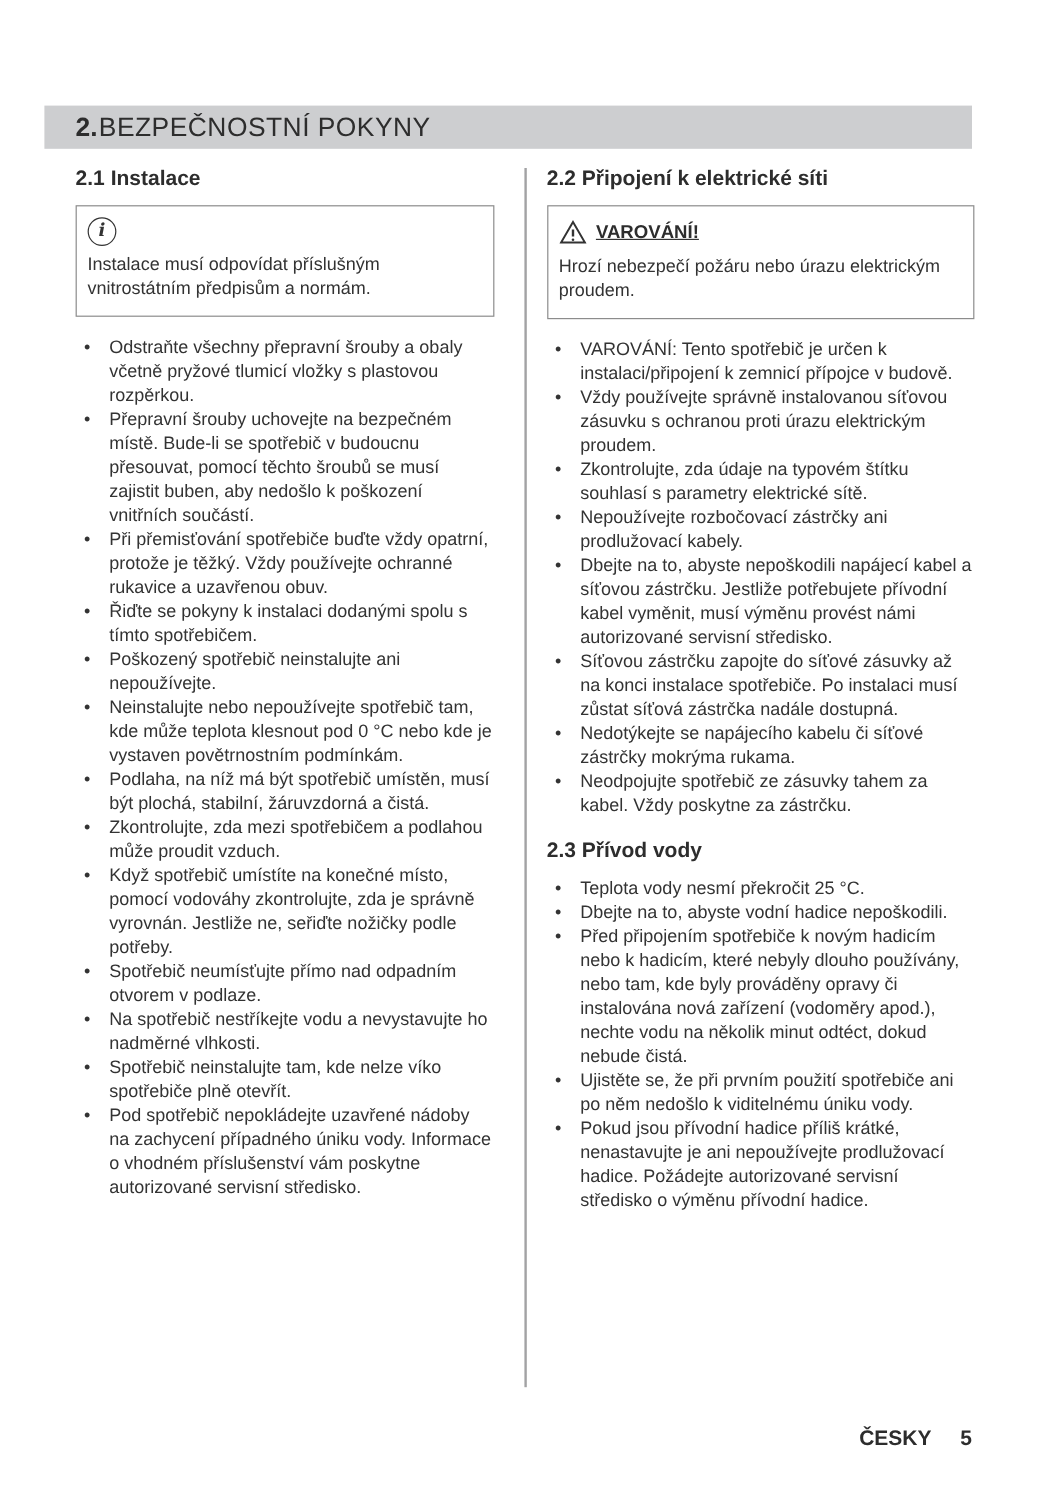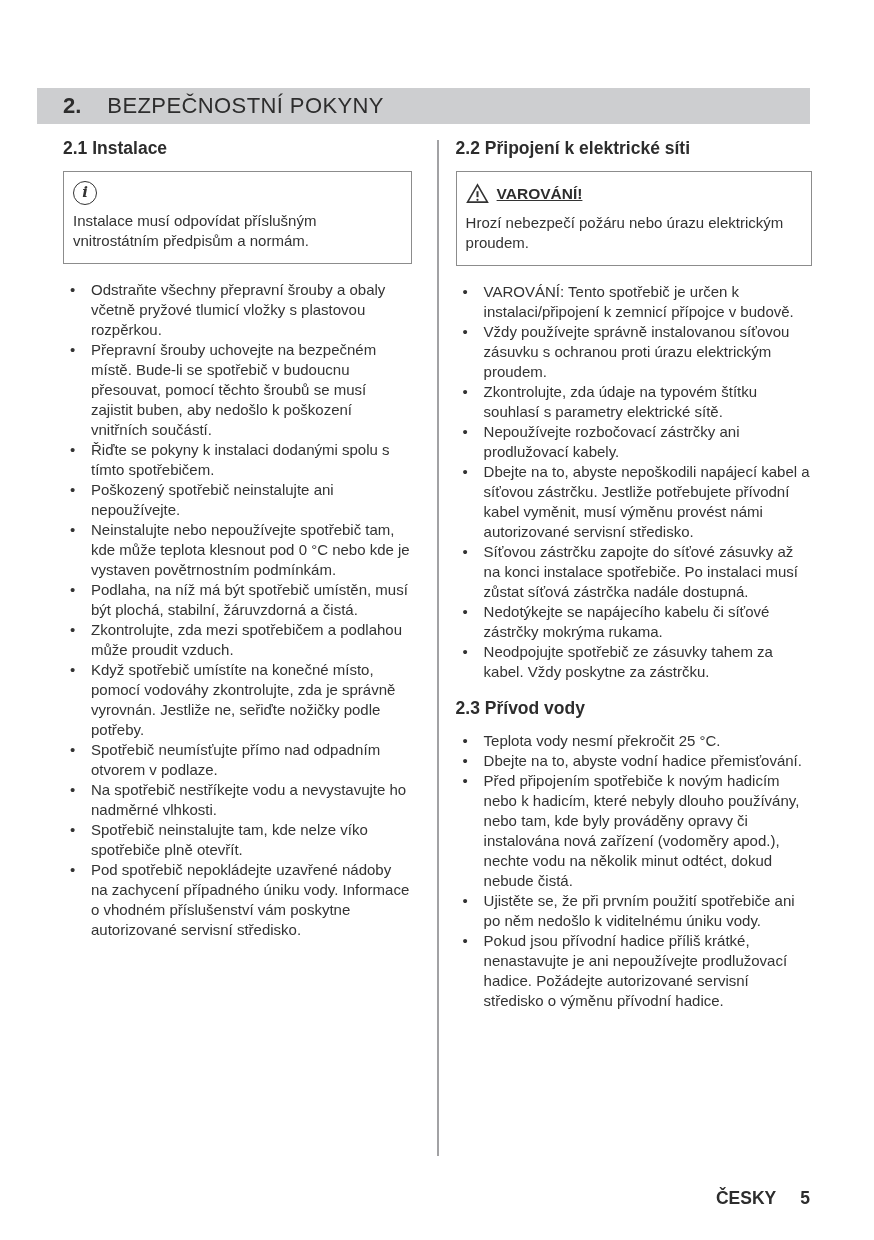--- a/index.html
+++ b/index.html
@@ -25,21 +25,21 @@
     box-sizing: border-box;
     padding-left: 26px;
   }
   .section-bar .num {
     font-weight: bold;
     font-size: 22px;
     color: #2d2d2d;
   }
   .section-bar .title {
     font-size: 22px;
-    margin-left: 26px;
+    margin-left: 1px;
     color: #2d2d2d;
     letter-spacing: 0.4px;
   }
   
   .columns {
     position: absolute;
     left: 63px;
     top: 138px;
     width: 749px;
     display: flex;
@@ -147,20 +147,21 @@
       <h3 class="sec">2.1 Instalace</h3>
 
       <div class="note-box">
         <span class="info-circle">i</span>
         <div>Instalace musí odpovídat příslušným vnitrostátním předpisům a normám.</div>
       </div>
 
       <ul class="blist">
         <li>Odstraňte všechny přepravní šrouby a obaly včetně pryžové tlumicí vložky s plastovou rozpěrkou.</li>
         <li>Přepravní šrouby uchovejte na bezpečném místě. Bude-li se spotřebič v budoucnu přesouvat, pomocí těchto šroubů se musí zajistit buben, aby nedošlo k poškození vnitřních součástí.</li>
+        <li>Při přemisťování spotřebiče buďte vždy opatrní, protože je těžký. Vždy používejte ochranné rukavice a uzavřenou obuv.</li>
         <li>Řiďte se pokyny k instalaci dodanými spolu s tímto spotřebičem.</li>
         <li>Poškozený spotřebič neinstalujte ani nepoužívejte.</li>
         <li>Neinstalujte nebo nepoužívejte spotřebič tam, kde může teplota klesnout pod 0 °C nebo kde je vystaven povětrnostním podmínkám.</li>
         <li>Podlaha, na níž má být spotřebič umístěn, musí být plochá, stabilní, žáruvzdorná a čistá.</li>
         <li>Zkontrolujte, zda mezi spotřebičem a podlahou může proudit vzduch.</li>
         <li>Když spotřebič umístíte na konečné místo, pomocí vodováhy zkontrolujte, zda je správně vyrovnán. Jestliže ne, seřiďte nožičky podle potřeby.</li>
         <li>Spotřebič neumísťujte přímo nad odpadním otvorem v podlaze.</li>
         <li>Na spotřebič nestříkejte vodu a nevystavujte ho nadměrné vlhkosti.</li>
         <li>Spotřebič neinstalujte tam, kde nelze víko spotřebiče plně otevřít.</li>
         <li>Pod spotřebič nepokládejte uzavřené nádoby na zachycení případného úniku vody. Informace o vhodném příslušenství vám poskytne autorizované servisní středisko.</li>
@@ -190,21 +191,21 @@
         <li>Dbejte na to, abyste nepoškodili napájecí kabel a síťovou zástrčku. Jestliže potřebujete přívodní kabel vyměnit, musí výměnu provést námi autorizované servisní středisko.</li>
         <li>Síťovou zástrčku zapojte do síťové zásuvky až na konci instalace spotřebiče. Po instalaci musí zůstat síťová zástrčka nadále dostupná.</li>
         <li>Nedotýkejte se napájecího kabelu či síťové zástrčky mokrýma rukama.</li>
         <li>Neodpojujte spotřebič ze zásuvky tahem za kabel. Vždy poskytne za zástrčku.</li>
       </ul>
 
       <h3 class="sec mid">2.3 Přívod vody</h3>
 
       <ul class="blist">
         <li>Teplota vody nesmí překročit 25 °C.</li>
-        <li>Dbejte na to, abyste vodní hadice přemisťování.</li>
+        <li>Dbejte na to, abyste vodní hadice nepoškodili.</li>
         <li>Před připojením spotřebiče k novým hadicím nebo k hadicím, které nebyly dlouho používány, nebo tam, kde byly prováděny opravy či instalována nová zařízení (vodoměry apod.), nechte vodu na několik minut odtéct, dokud nebude čistá.</li>
         <li>Ujistěte se, že při prvním použití spotřebiče ani po něm nedošlo k viditelnému úniku vody.</li>
         <li>Pokud jsou přívodní hadice příliš krátké, nenastavujte je ani nepoužívejte prodlužovací hadice. Požádejte autorizované servisní středisko o výměnu přívodní hadice.</li>
       </ul>
     </div>
 
   </div>
 
   <div class="footer">
     <span>ČESKY</span><span class="pageno">5</span>

